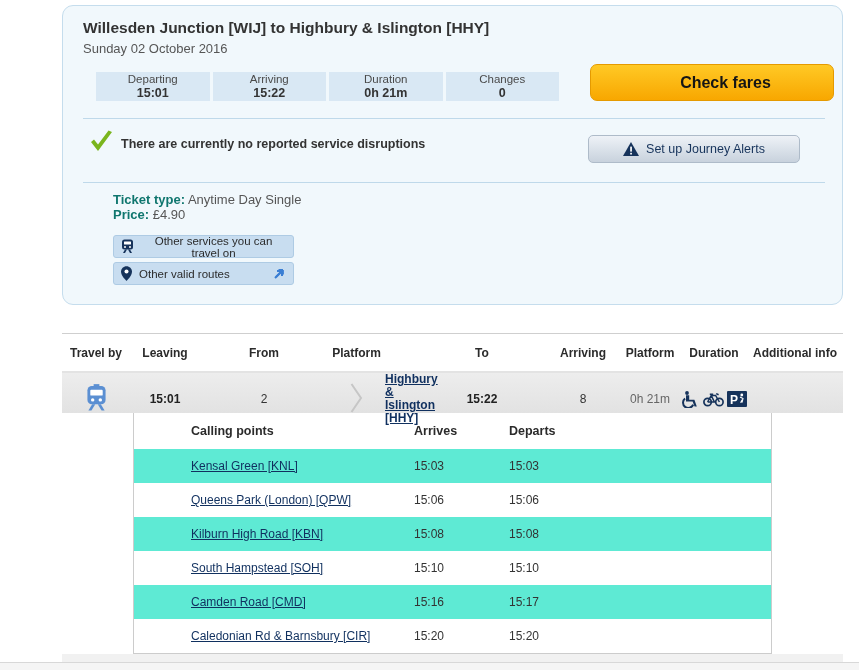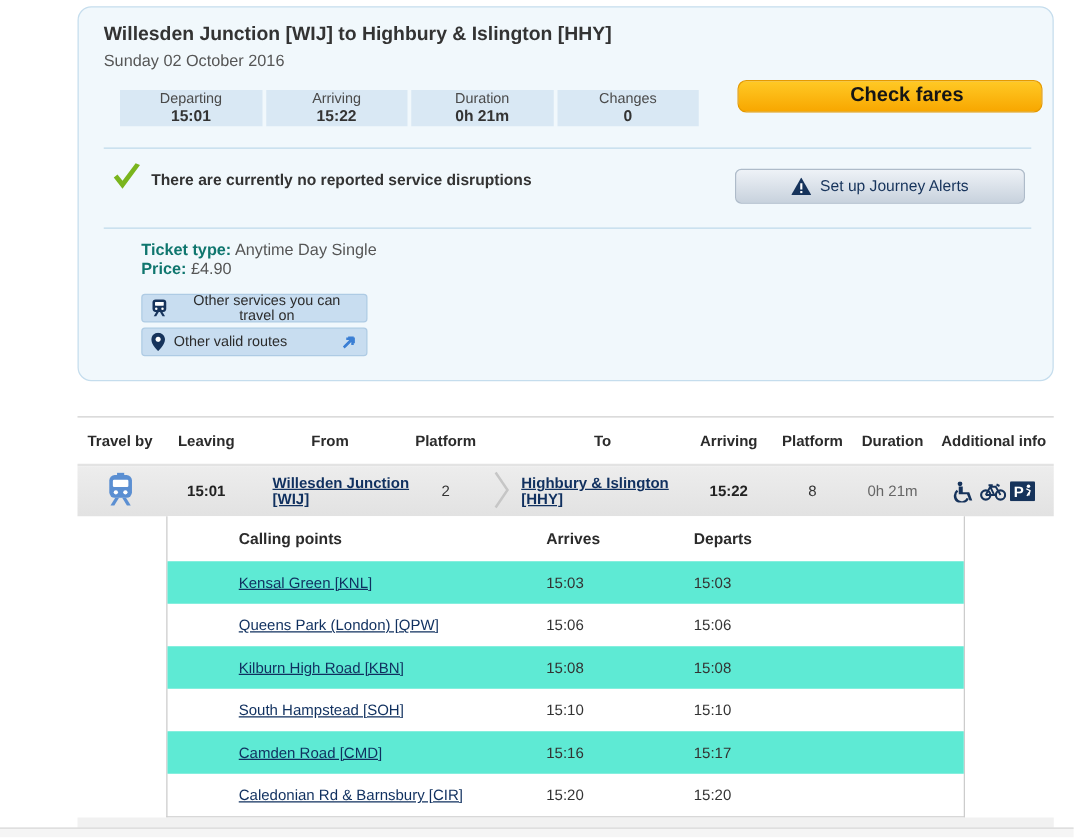--- a/index.html
+++ b/index.html
@@ -10,31 +10,31 @@
   .panel { position:absolute; left:62px; top:5px; width:781px; height:300px;
            background:#f1f8fc; border:1px solid #c5dded; border-radius:11px; }
   .panel-title { position:absolute; left:20px; top:13px; font-size:15.5px; font-weight:bold; color:#333; }
   .panel-date  { position:absolute; left:20px; top:35px; font-size:13px; color:#565656; }
 
   .stats-bar { position:absolute; left:33px; top:57px; width:463px; height:38px; display:flex; gap:3px;align-items:flex-end; }
   .stat-box { flex:1; background:#d9e8f4; display:flex; flex-direction:column; align-items:center; justify-content:center; }
   .stat-label { font-size:11.5px; color:#4a4a4a; line-height:14px; }
   .stat-value { font-size:12.5px; font-weight:bold; color:#333; line-height:15px; }
 
-  .check-fares { position:absolute; left:527px; top:58px; width:244px; height:26px;
+  .check-fares { position:absolute; left:527px; top:58px; width:244px; height:37px;
                  background:linear-gradient(#ffc925,#f8a700); border:1px solid #e59a00; border-radius:7px;
                  font-family:"Liberation Sans",sans-serif; font-size:16px; font-weight:bold; color:#151515; cursor:pointer;padding-left:27px; }
 
   .divider { position:absolute; left:20px; width:742px; height:1px; background:#bfd9ea; }
   .divider1 { top:112px; } .divider2 { top:176px; }
 
   .check-icon { position:absolute; left:26px; top:124px; }
   .disruption-msg { position:absolute; left:58px; top:131px; font-size:12.5px; font-weight:bold; color:#333; }
 
-  .alerts-btn { position:absolute; left:525px; top:129px; width:232px; height:28px;
+  .alerts-btn { position:absolute; left:525px; top:129px; width:212px; height:28px;
                 background:linear-gradient(#eef2f7,#c8d2dd); border:1px solid #aebbc9; border-radius:5px;
                 display:flex; align-items:center; justify-content:center; gap:7px; cursor:pointer;
                 font-size:12.5px; color:#16335b; }
 
   .ticket-line { position:absolute; left:50px; font-size:13px; color:#565656; }
   .ticket-line b { color:#0f766e; }
   .ticket-type-line { top:186px; } .price-line { top:201px; }
 
   .mini-btn { position:absolute; left:50px; width:181px; height:23px; background:#c8ddf0; border:1px solid #aecbe4;
               border-radius:3px; display:flex; align-items:center; gap:7px; padding:0 7px; cursor:pointer;
@@ -53,21 +53,21 @@
   .from-cell { padding-left:18px; }
   .time { font-weight:bold; font-size:12px; color:#222; }
   .dur { color:#666; }
   a.nav-link { color:#10305f; text-decoration:underline; font-size:12px; }
   .journey-row a.nav-link { font-weight:bold; line-height:13px; display:inline-block; }
   .addl-icons { display:flex; align-items:center; justify-content:center; gap:3px; }
 
   
   .calling-box { margin-left:71px; width:639px; background:#fff;
                  border:1px solid #ccc; border-top:none; }
-  .crow { display:grid; grid-template-columns:223px 95px auto; align-items:center; padding-left:57px; height:34px;gap:23px; }
+  .crow { display:grid; grid-template-columns:223px 95px auto; align-items:center; padding-left:57px; height:34px; }
   .crow.header { height:36px; }
   .crow.header .ccell { font-weight:bold; font-size:12.5px; color:#2b2b2b; }
   .crow.stripe { background:#5eead4; }
   .ccell { font-size:12px; color:#333; text-align:left; }
 
   .tail-strip { margin-left:0; width:781px; height:9px; background:#f1f1f1; }
   .bottom-bar { position:absolute; left:0; top:662px; width:859px; height:8px; background:#f5f5f5; border-top:1px solid #d8d8d8; }
 
   .icon { display:inline-flex; align-items:center; }
 </style>
@@ -186,23 +186,20 @@
             <rect x="1.5" y="2" width="19" height="19" rx="4.5" fill="#5b8fd2"></rect>
             <rect x="4.5" y="6" width="13" height="6" rx="1" fill="#fff"></rect>
             <circle cx="7" cy="16.5" r="1.8" fill="#fff"></circle>
             <circle cx="15" cy="16.5" r="1.8" fill="#fff"></circle>
             <path d="M6.5 21 L2.5 27.5 h3.2 l4-6.5 z" fill="#5b8fd2"></path>
             <path d="M15.5 21 l4 6.5 h-3.2 l-4-6.5 z" fill="#5b8fd2"></path>
           </svg>
         </span>
       </div>
       <div class="cell time">15:01</div>
-      <div class="cell left from-cell">
-        <a href="#" class="nav-link">Willesden Junction [WIJ]</a>
-      </div>
       <div class="cell">2</div>
       <div class="cell">
         <span class="icon">
           <svg width="13" height="32" viewBox="0 0 13 32">
             <polyline points="1.5,2 11,16 1.5,30" stroke="#c6c6c6" stroke-width="2" fill="none"></polyline>
           </svg>
         </span>
       </div>
       <div class="cell left">
         <a href="#" class="nav-link">Highbury &amp; Islington [HHY]</a>

